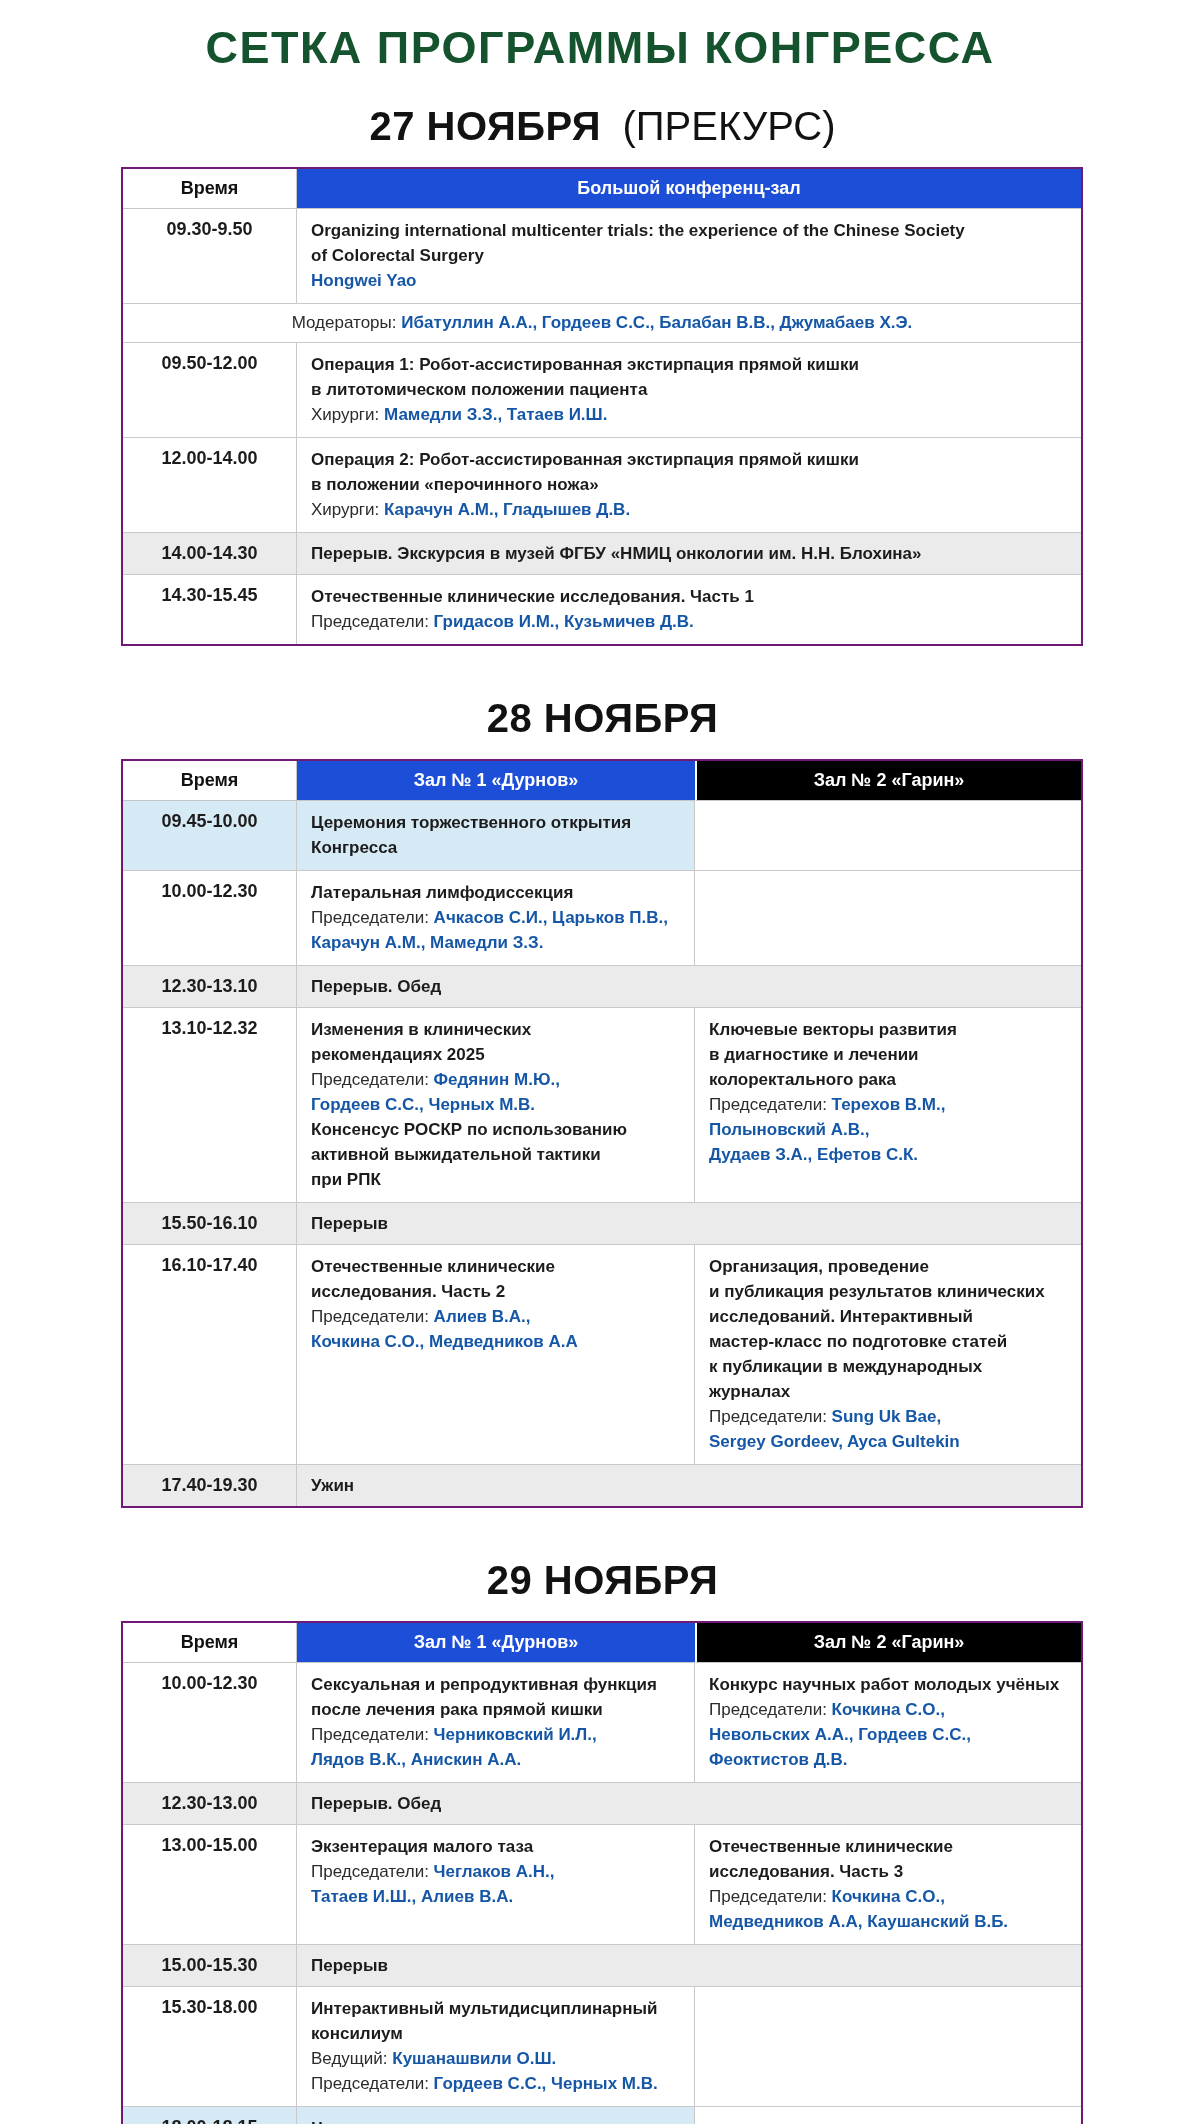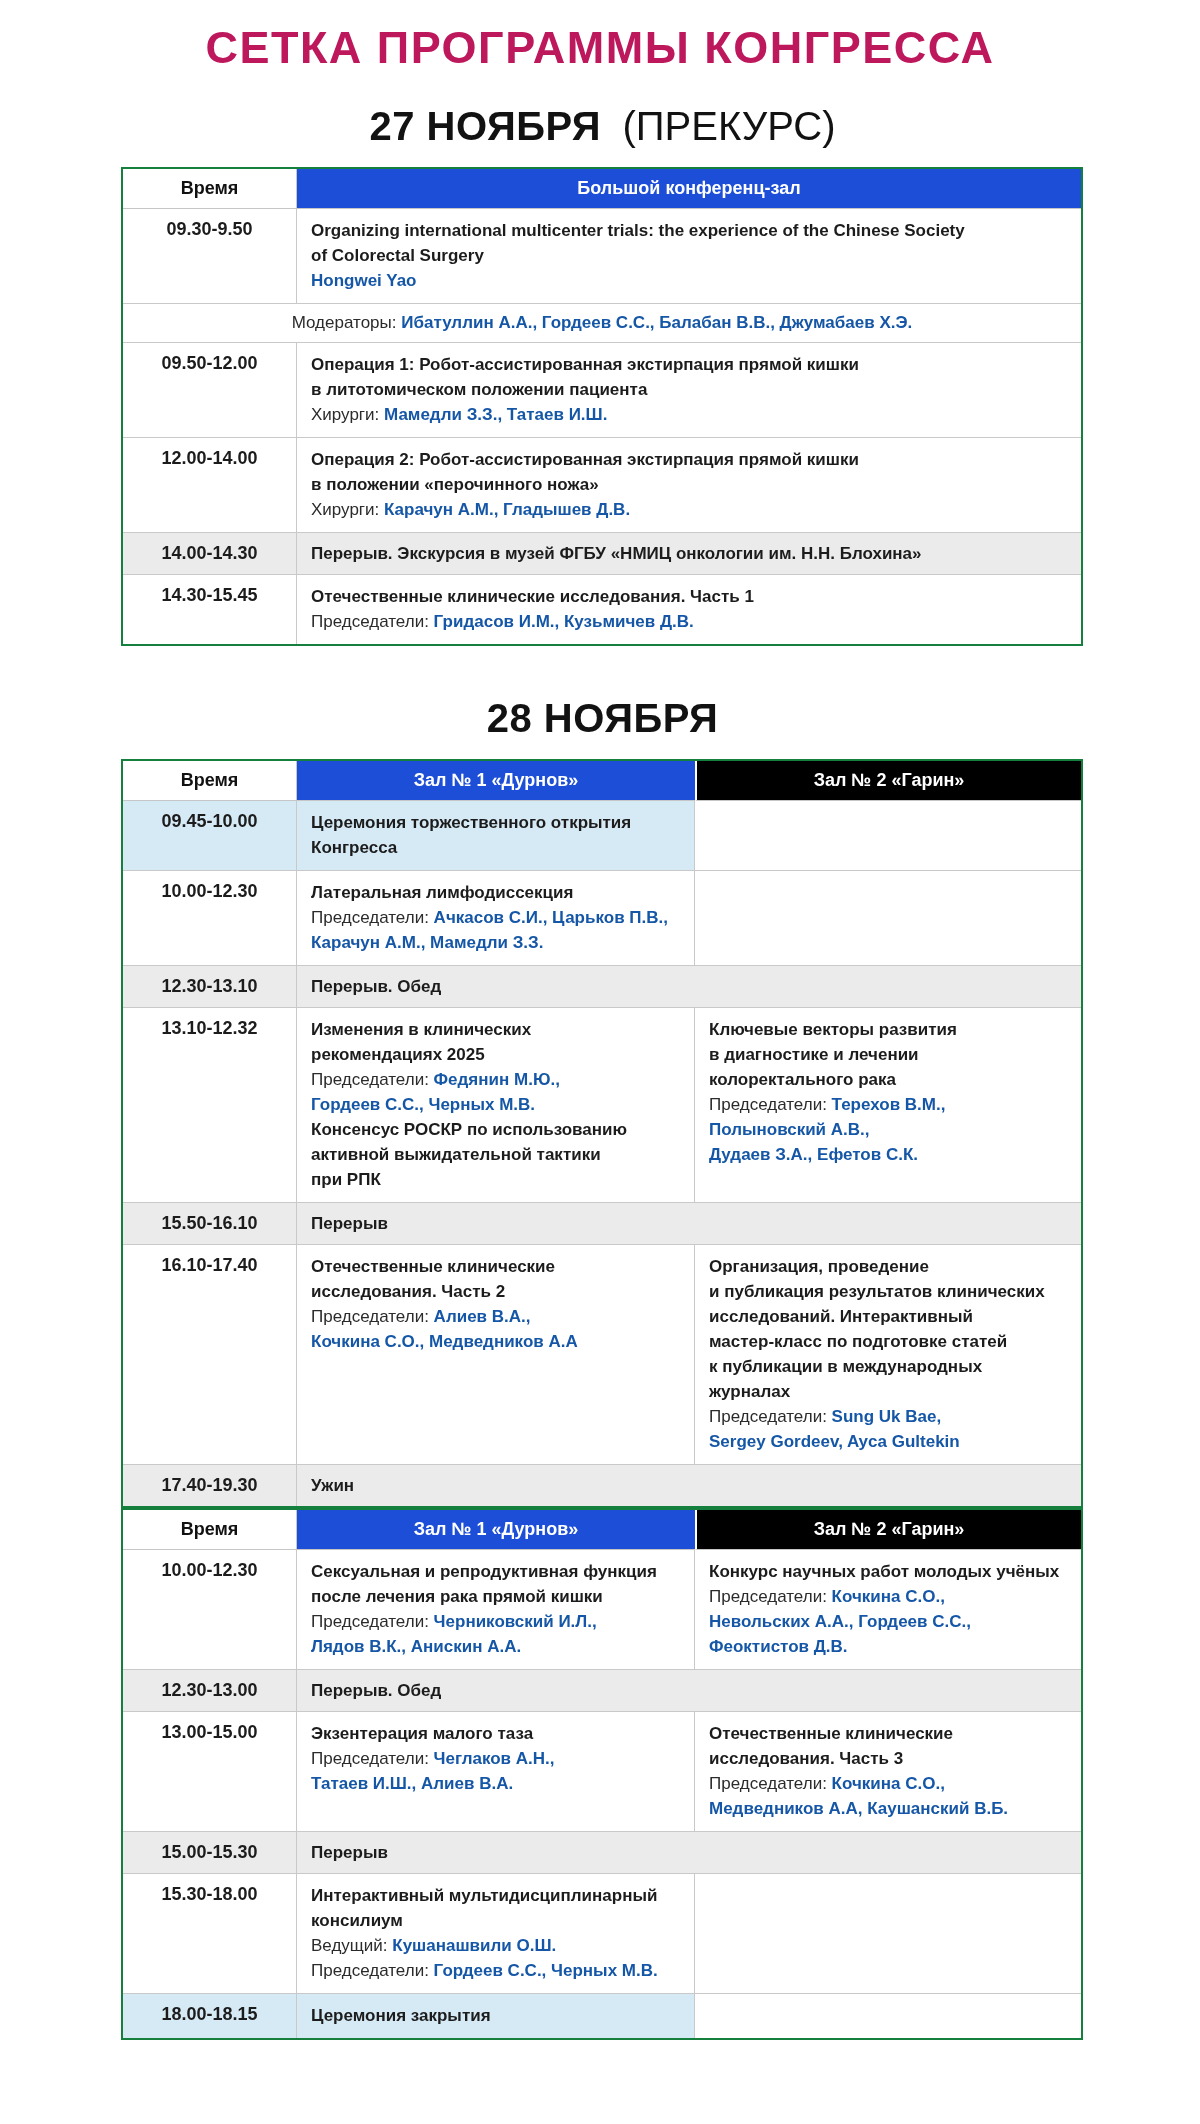--- a/index.html
+++ b/index.html
@@ -7,38 +7,38 @@
     width:1200px;min-height:2124px;
     font-family:"Liberation Sans",sans-serif;
     color:#1c1c1c;
     -webkit-font-smoothing:antialiased;
   }
   .page{width:1200px;padding-top:10px;}
 
   h1.page-title{
     text-align:center;
     font-size:45px;font-weight:800;letter-spacing:1.5px;
-    color:#be185d;
+    color:#14532d;
     margin:12px 0 0 0;
   }
   h2.day-title{
     text-align:center;
     font-size:40px;font-weight:800;letter-spacing:.5px;
     color:#121212;
     margin:50px 0 18px 5px;
   }
   h2.day-title.first{margin-top:30px;}
   h2.day-title .day-suffix{font-weight:400;margin-left:10px;letter-spacing:0;}
 
   .table-slot{width:958px;margin:0 auto;}
 
   table.sched{
     width:958px;table-layout:fixed;
     border-collapse:separate;border-spacing:0;
-    border:2px solid #15803d;
+    border:2px solid #701a75;
     background:#fff;
   }
   table.sched th, table.sched td{box-sizing:border-box;}
 
   th{
     height:40px;vertical-align:middle;text-align:center;
     font-size:18px;font-weight:700;
     border-bottom:1px solid #c6c6c6;
     padding:0 6px;
   }
@@ -227,20 +227,23 @@
             <tr>
               <td class="time bg-gray">17.40-19.30</td>
               <td class="break-cell bg-gray" colspan="2"><span class="seg-b">Ужин</span></td>
             </tr>
           </tbody>
         </table>
       </div>
   </section>
 
   <section class="day-block">
+    <h2 class="day-title">
+      <span class="day-main">29 НОЯБРЯ</span>
+    </h2>
     <div class="table-slot">
         <table class="sched">
           <colgroup>
             <col style="width: 174px;">
             <col style="width: 398px;">
             <col style="width: 386px;">
           </colgroup>
           <thead>
             <tr>
               <th class="th-time">Время</th>

